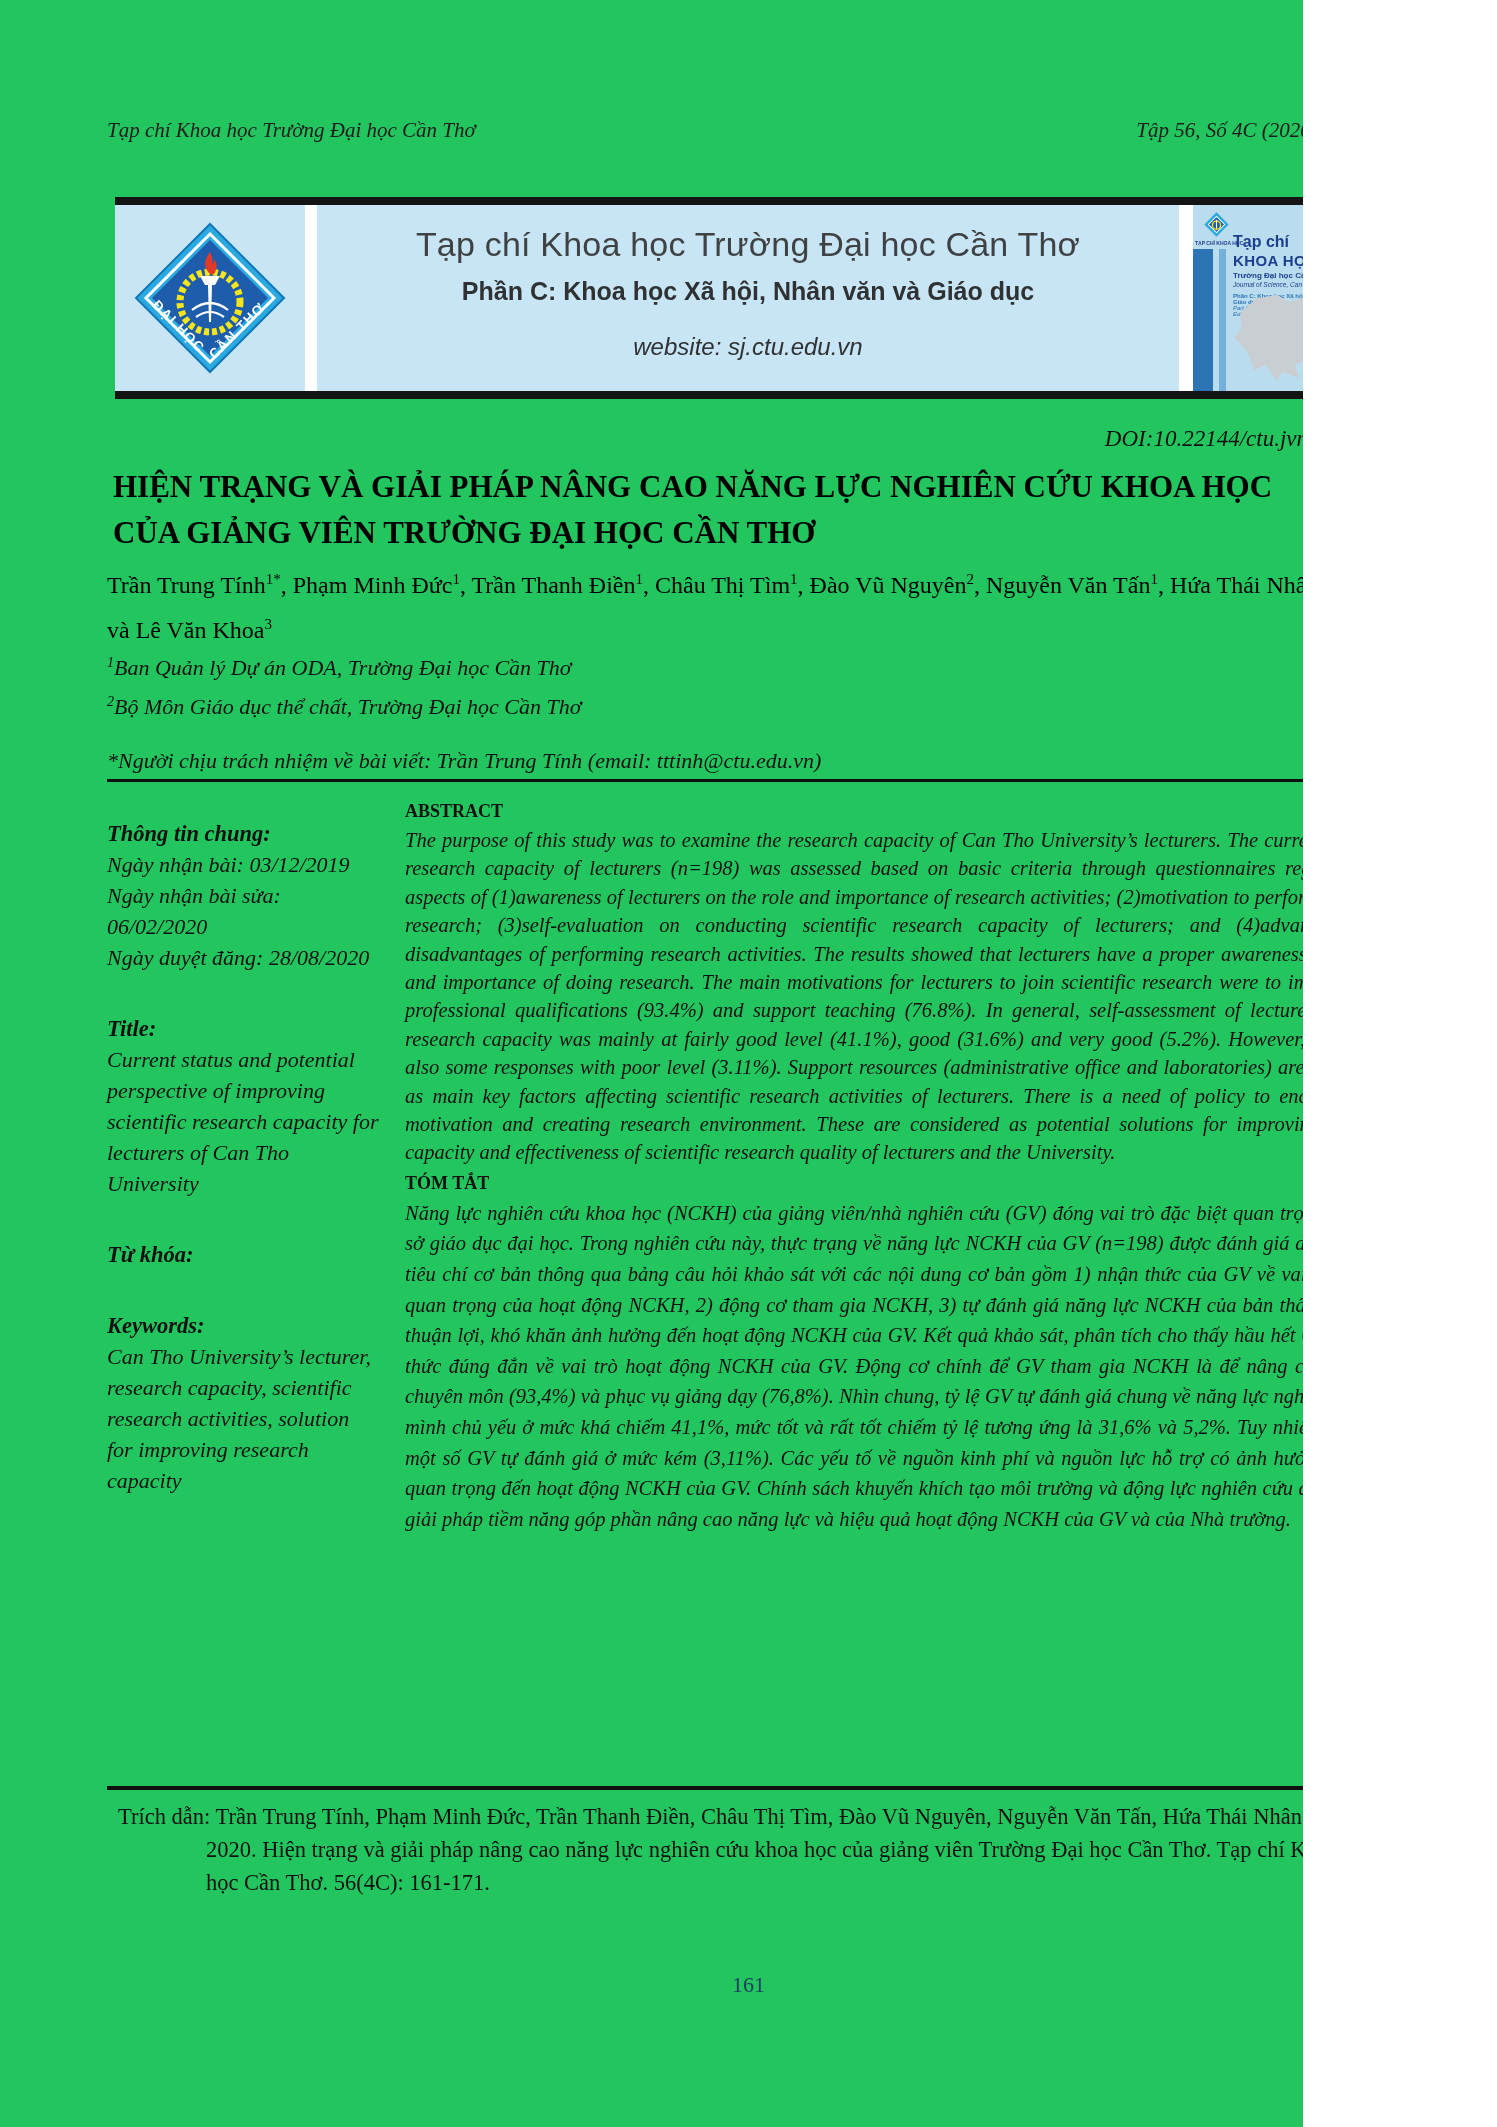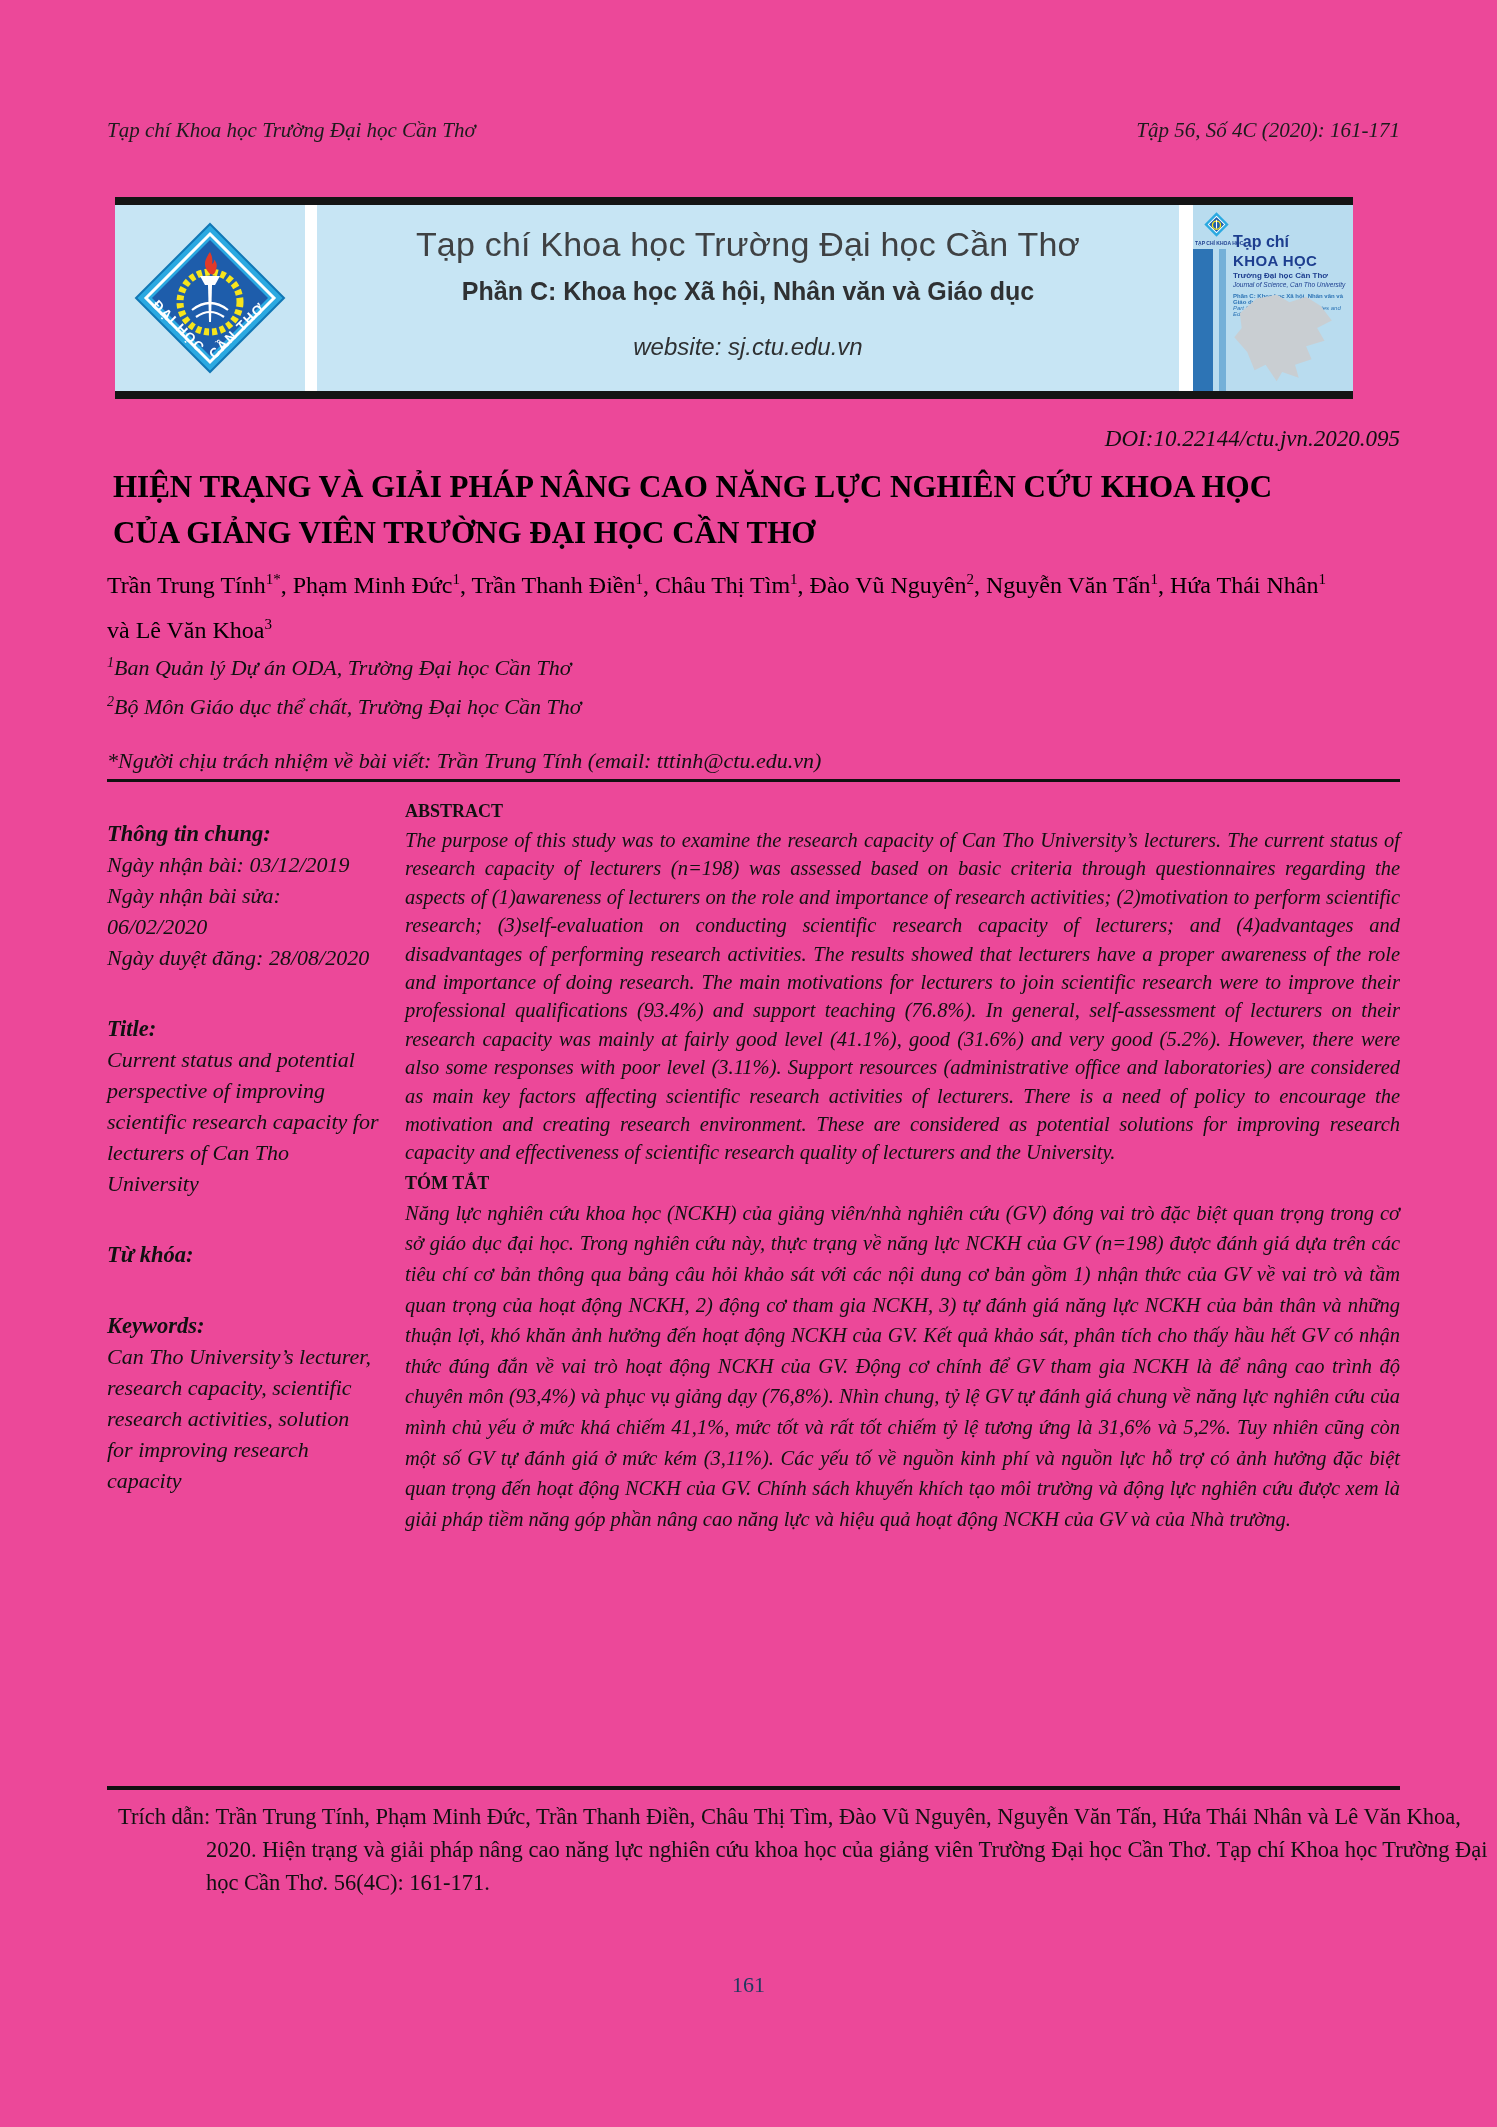--- a/index.html
+++ b/index.html
@@ -1,17 +1,17 @@
 <!DOCTYPE html>
 <html><head>
 <meta charset="utf-8">
 <style>
   html,body{margin:0;padding:0;background:#fff;}
   .page{
-    position:relative; width:1497px; height:2127px; background:#ec4899;
+    position:relative; width:1303px; height:2127px; background:#22c55e;
     font-family:"Liberation Serif","DejaVu Serif",serif; color:#111; overflow:hidden;
   }
   
   .runhead{
     position:absolute; top:118px; left:107px; width:1293px;
     display:flex; justify-content:space-between;
     font-style:italic; font-size:21px; color:#1c1c1c;
   }
   
   .banner{position:absolute; top:197px; left:115px; width:1238px;}

